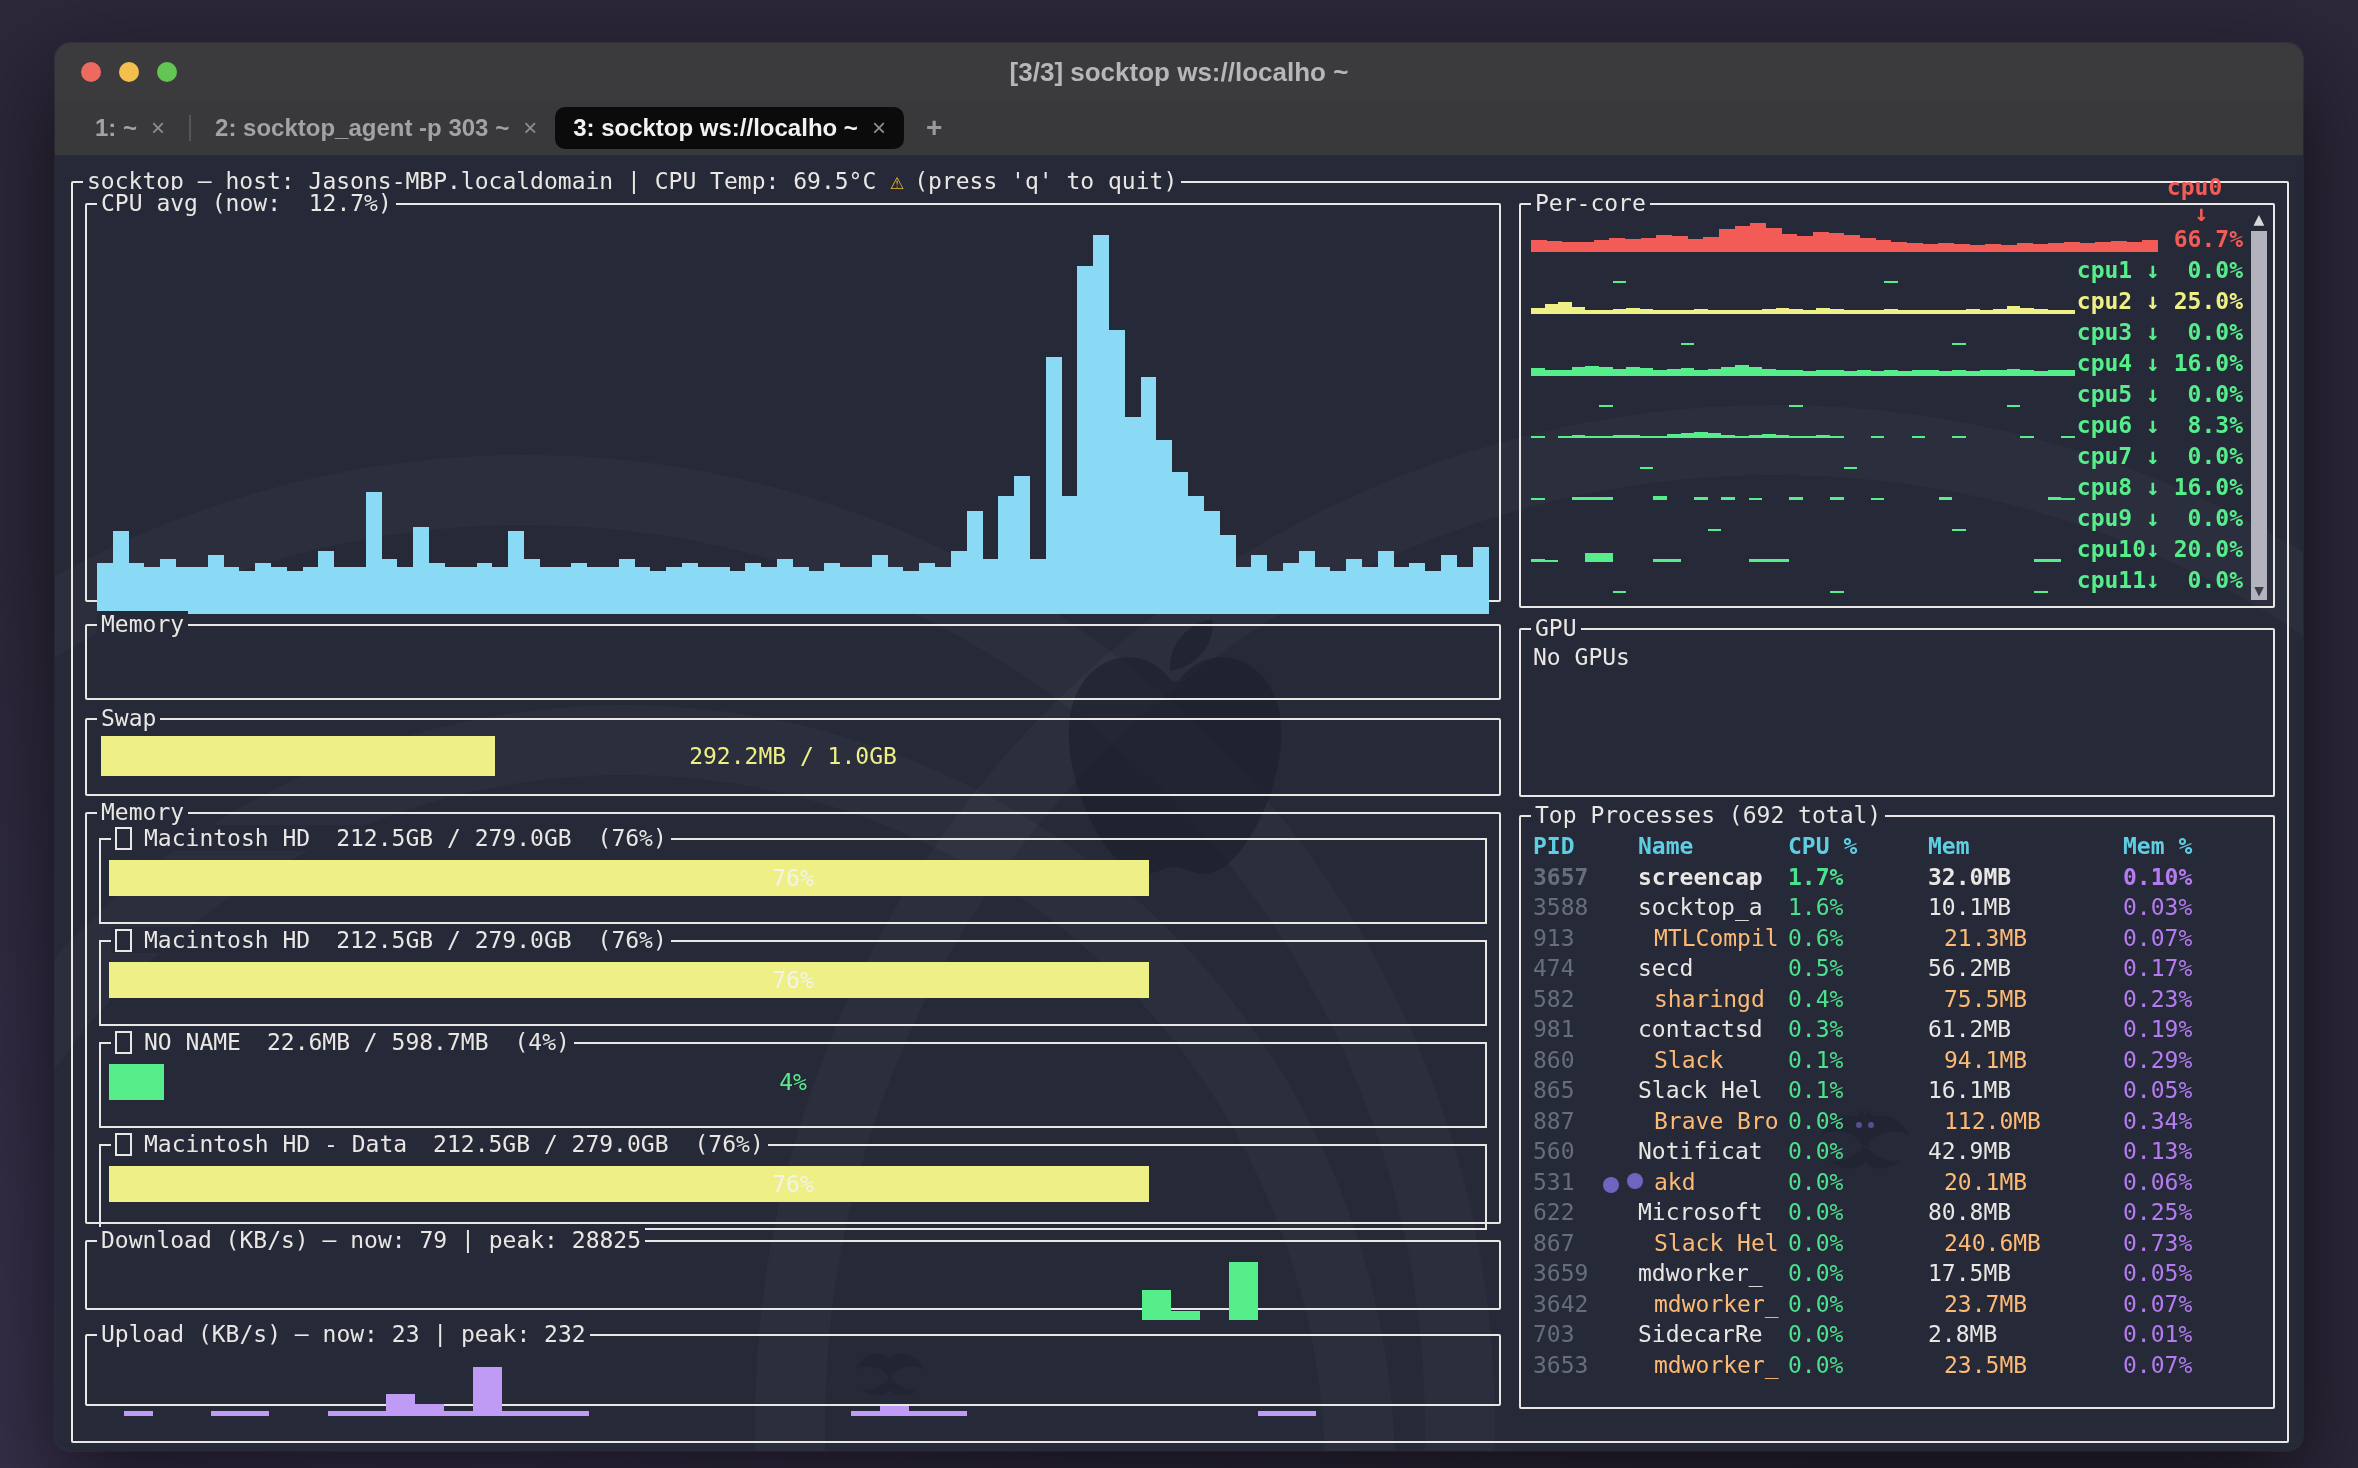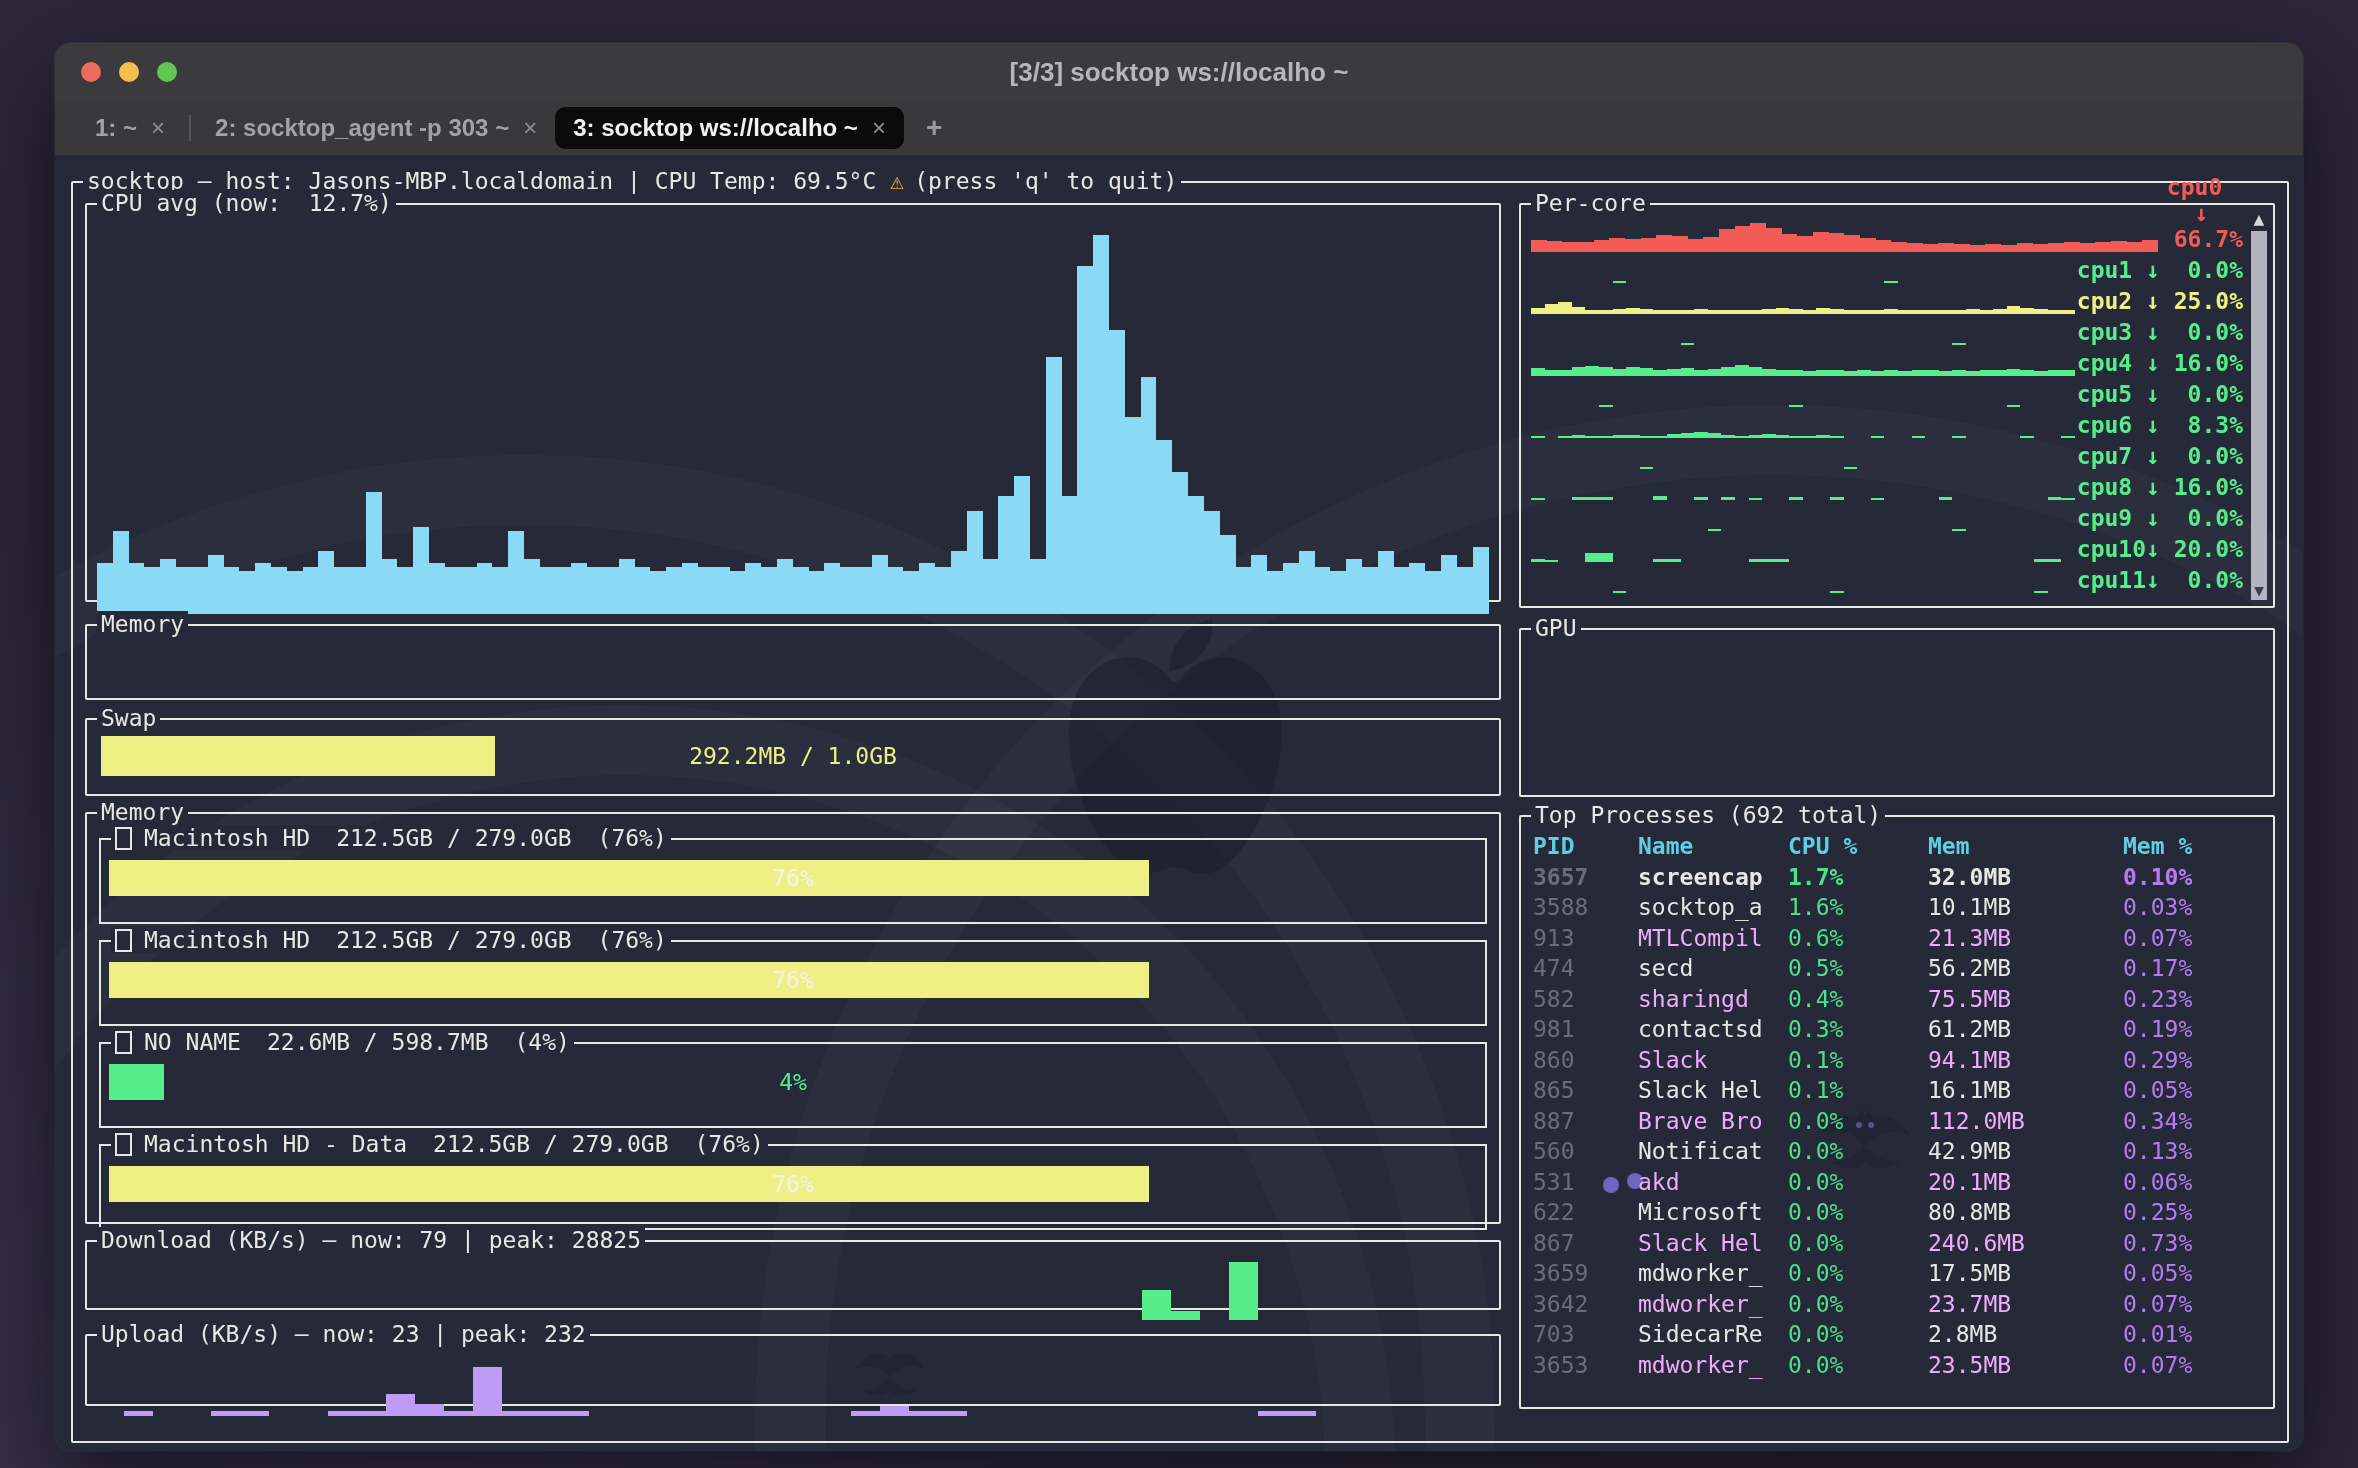--- a/index.html
+++ b/index.html
@@ -74,21 +74,21 @@
   .gpu-box{height:165px;margin-bottom:18px;}
   .gpu-msg{padding:14px 12px;}
   
   .proc-box{height:594px;padding:14px 10px 6px 12px;box-sizing:border-box;display:flex;flex-direction:column;}
   .proc-grid{display:grid;grid-template-columns:105px 150px 140px 195px 1fr;column-gap:0;line-height:30.5px;white-space:pre;}
   .proc-head{color:#5ecfe3;font-weight:bold;}
   .c-pid{color:#686d7c;}
   .c-cpu{color:#4ce18c;}
   .c-mpct{color:#b57cf2;}
   .c-name,.c-mem{color:#e9e7e3;}
-  .proc-row.dim .c-name,.proc-row.dim .c-mem{color:#f0abfc;}
+  .proc-row.dim .c-name,.proc-row.dim .c-mem{color:#fdba74;margin-left:16px;}
   .proc-row.bold{font-weight:bold;}
 </style>
 </head>
 <body>
 
 <div class="stage">
   <div class="window">
 
     <div class="titlebar">
       <div class="lights">
@@ -988,20 +988,21 @@
               <div class="scrollbar">
                 <div class="scroll-arrow">▲</div>
                 <div class="scroll-track">
                   <div class="down">▼</div>
                 </div>
               </div>
             </div>
 
             <div class="box gpu-box">
               <div class="box-title">GPU</div>
+              <div class="gpu-msg">No GPUs</div>
             </div>
 
             <div class="box proc-box">
               <div class="box-title">Top Processes (692 total)</div>
               <div class="proc-grid proc-head">
                 <span>PID</span>
                 <span>Name</span>
                 <span>CPU %</span>
                 <span>Mem</span>
                 <span>Mem %</span>

